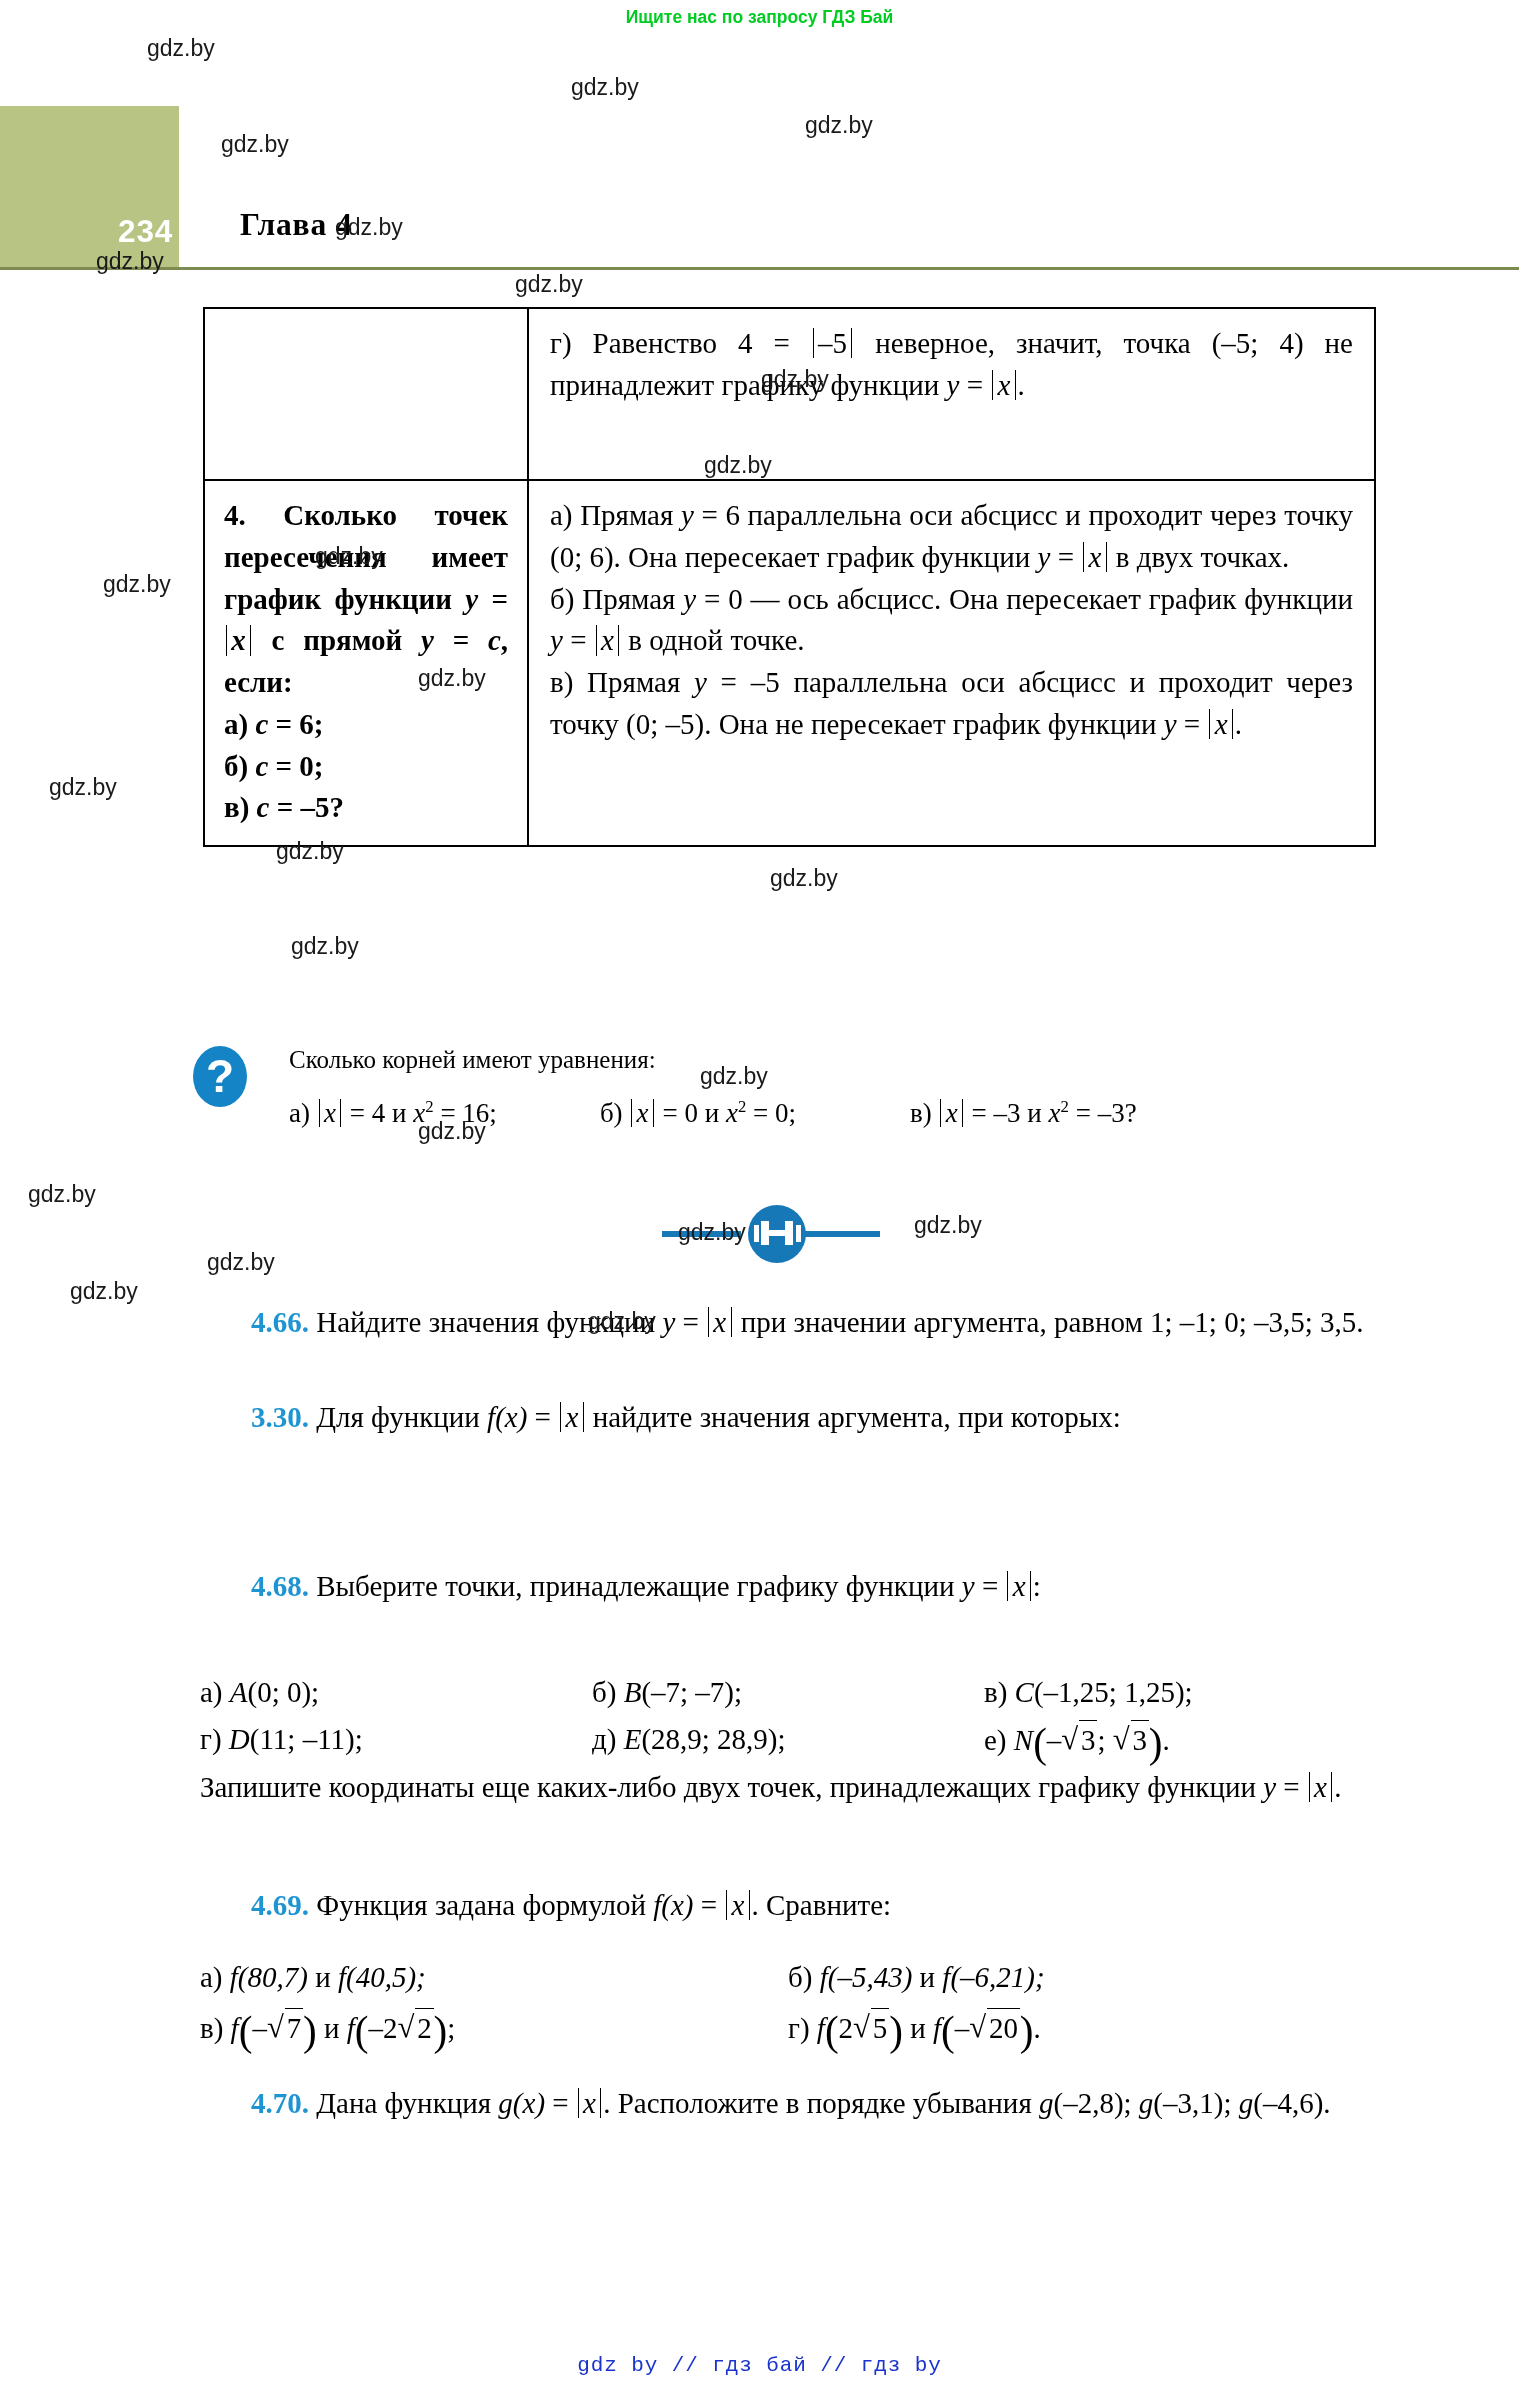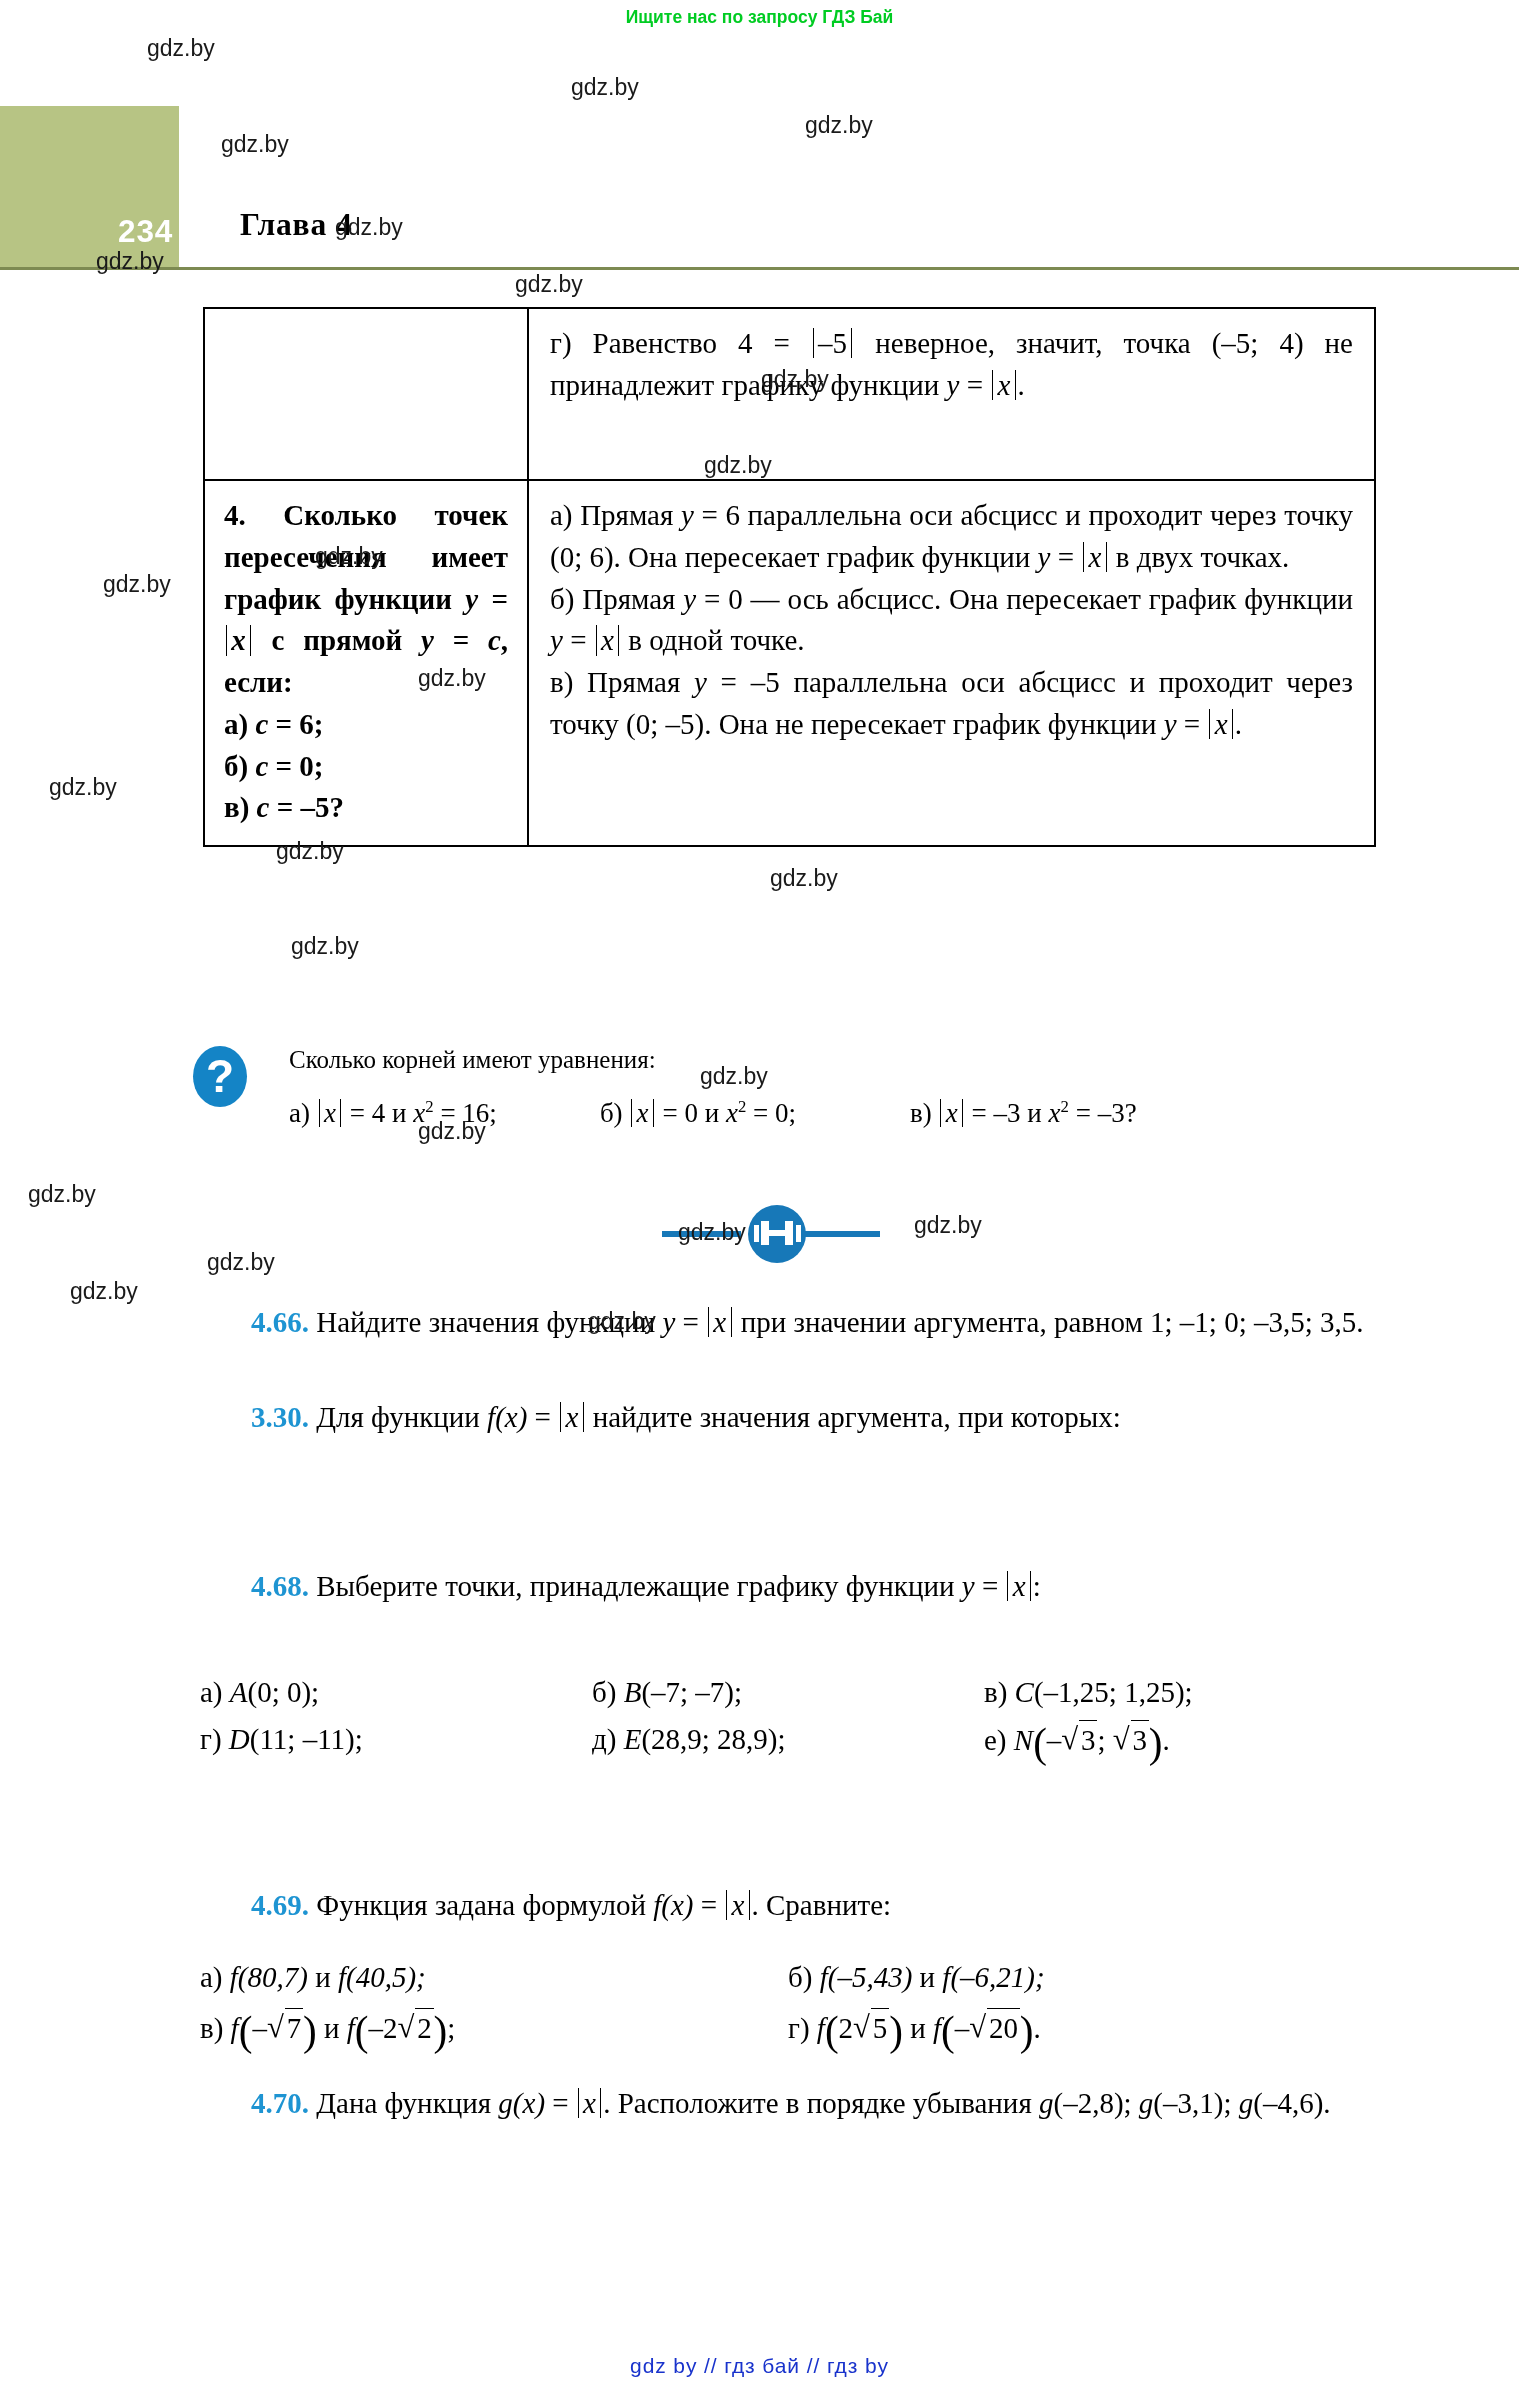--- a/index.html
+++ b/index.html
@@ -268,21 +268,21 @@
     white-space: nowrap;
   }
 
   
   .footer {
     position: absolute;
     left: 0;
     top: 2354px;
     width: 100%;
     text-align: center;
-    font-family: Liberation Sans, sans-serif;
+    font-family: Liberation Mono, monospace;
     font-size: 21px;
     color: #1933cc;
     letter-spacing: 0.9px;
   }
 </style>
 </head>
 <body>
 
 <div id="page">
 
@@ -356,20 +356,23 @@
       <div><span>б) </span><span class="mi">B</span><span>(–7; –7);</span></div>
       <div><span>в) </span><span class="mi">C</span><span>(–1,25; 1,25);</span></div>
     </div>
   </div>
   <div class="exline" style="top:1720px;">
     <div class="col3">
       <div><span>г) </span><span class="mi">D</span><span>(11; –11);</span></div>
       <div><span>д) </span><span class="mi">E</span><span>(28,9; 28,9);</span></div>
       <div><span>е) </span><span class="mi">N</span><span class="paren-big">(</span>–<span class="sqrt"><span>3</span></span>; <span class="sqrt"><span>3</span></span><span class="paren-big">)</span>.</div>
     </div>
+  </div>
+  <div class="ex" style="top:1768px;">
+    <span>Запишите координаты еще каких-либо двух точек, принадлежащих графику функции </span><span class="mi">y</span><span> = </span><span class="abs mi">x</span><span>.</span>
   </div>
 
   <div class="ex" style="top:1886px;">
     <span class="indent"></span><span class="num">4.69.</span><span> Функция задана формулой </span><span class="mi">f</span><span class="mi">(x)</span><span> = </span><span class="abs mi">x</span><span>. Сравните:</span>
   </div>
   <div class="exline" style="top:1958px;">
     <div style="display:flex">
       <div style="flex:0 0 50%"><span>а) </span><span class="mi">f(80,7)</span><span> и </span><span class="mi">f(40,5);</span></div>
       <div style="flex:0 0 50%"><span>б) </span><span class="mi">f(–5,43)</span><span> и </span><span class="mi">f(–6,21);</span></div>
     </div>

